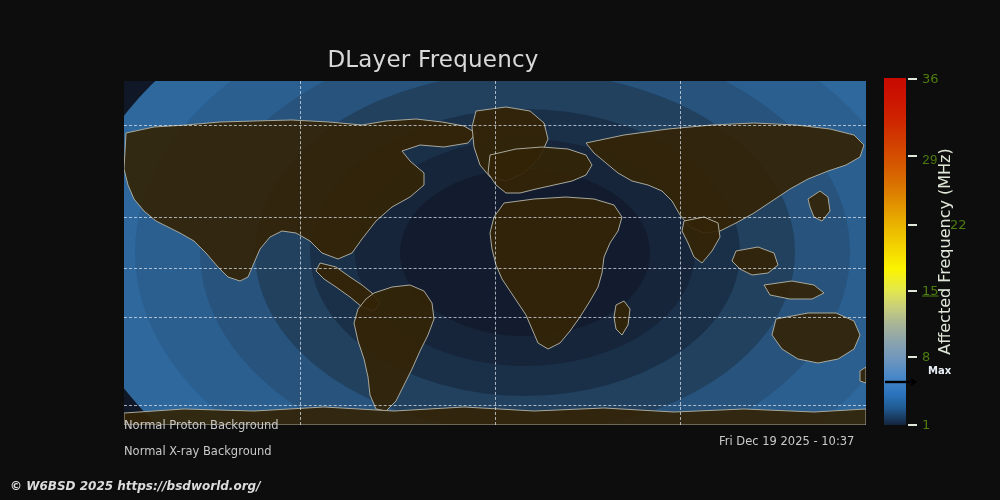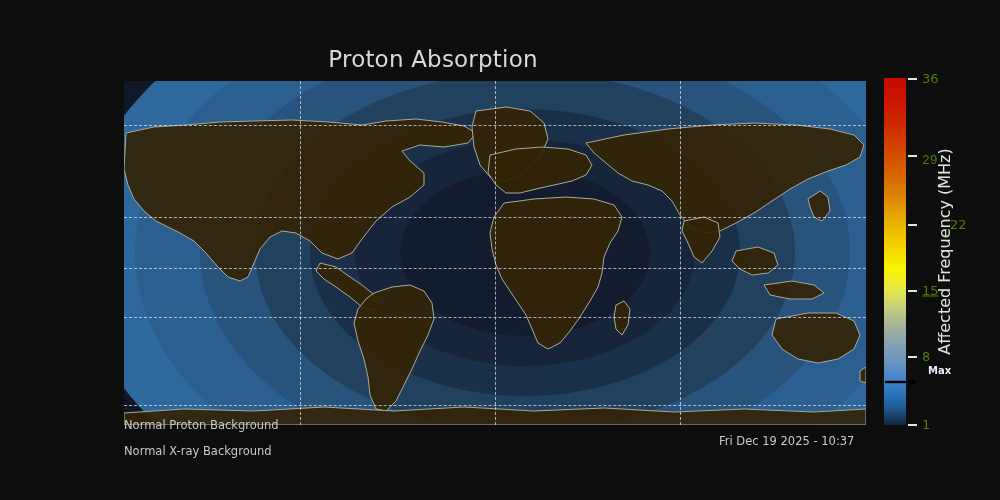--- a/index.html
+++ b/index.html
@@ -58,21 +58,21 @@
   .note.l2{top:444px;}
   .stamp{position:absolute;left:719px;top:434px;font-size:11.5px;color:#c9c9c9;}
   .credit{position:absolute;left:10px;top:479px;font-size:12px;color:#dcdcdc;
           font-style:italic;font-weight:600;}
 </style>
 </head>
 <body>
 
 <div id="app">
 
-  <div class="title">Proton Absorption</div>
+  <div class="title">DLayer Frequency</div>
 
   <div class="map-wrap">
 
     <div class="absorb">
       <div class="ring" style="left: -49px; top: -129px; width: 900px; height: 600px; background: rgb(46, 104, 157);"></div>
       <div class="ring" style="left: 11px; top: -89px; width: 780px; height: 520px; background: rgb(42, 95, 144);"></div>
       <div class="ring" style="left: 76px; top: -46px; width: 650px; height: 434px; background: rgb(39, 83, 125);"></div>
       <div class="ring" style="left:131px;top:-9px;width:540px;height:360px;background:#21415f;"></div>
       <div class="ring" style="left: 186px; top: 28px; width: 430px; height: 287px; background: rgb(26, 48, 73);"></div>
       <div class="ring" style="left: 231px; top: 58px; width: 340px; height: 227px; background: rgb(22, 37, 58);"></div>
@@ -173,14 +173,15 @@
     </svg>
   </div>
 
   <div class="cb-title">
     <span>Affected Frequency (MHz)</span>
   </div>
 
   <div class="note l1">Normal Proton Background</div>
   <div class="note l2">Normal X-ray Background</div>
   <div class="stamp">Fri Dec 19 2025 - 10:37</div>
+  <div class="credit">© W6BSD 2025 https://bsdworld.org/</div>
 
 </div>
 
 </body></html>

